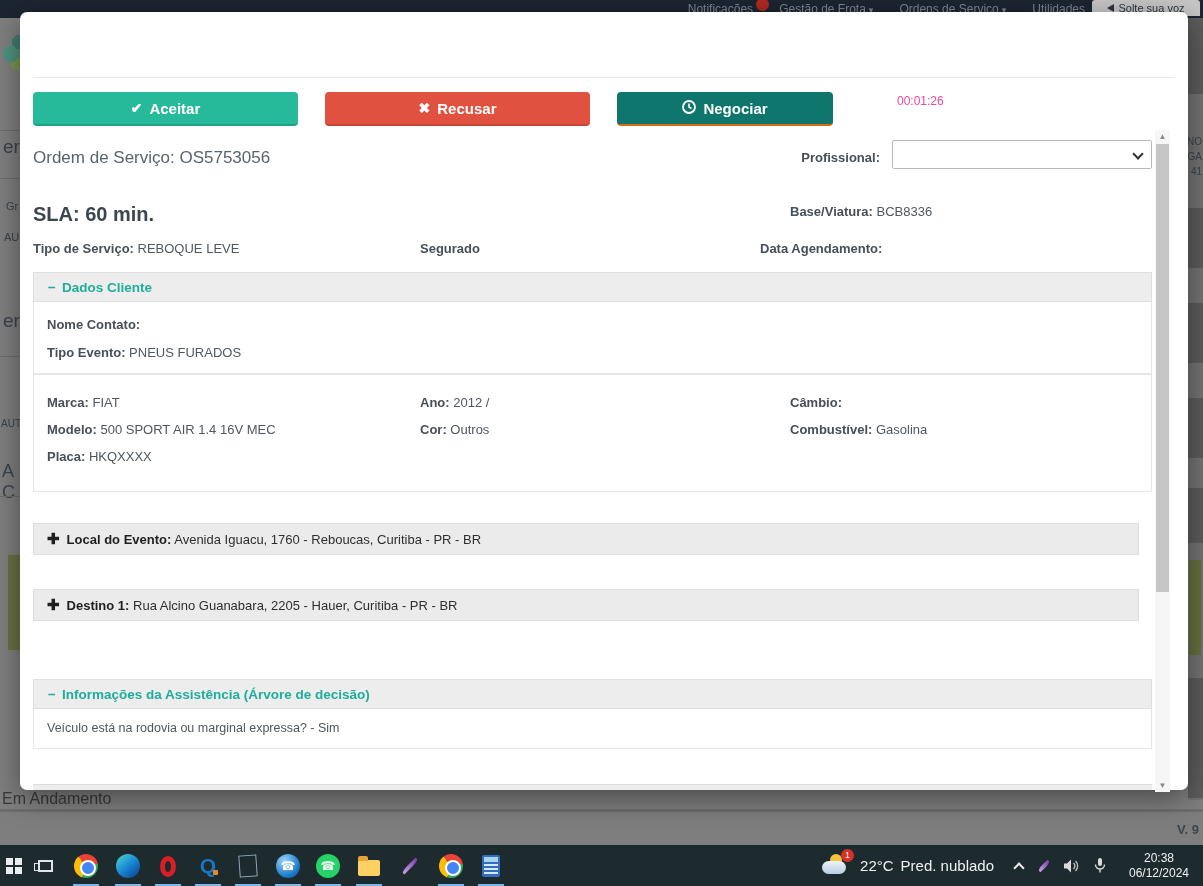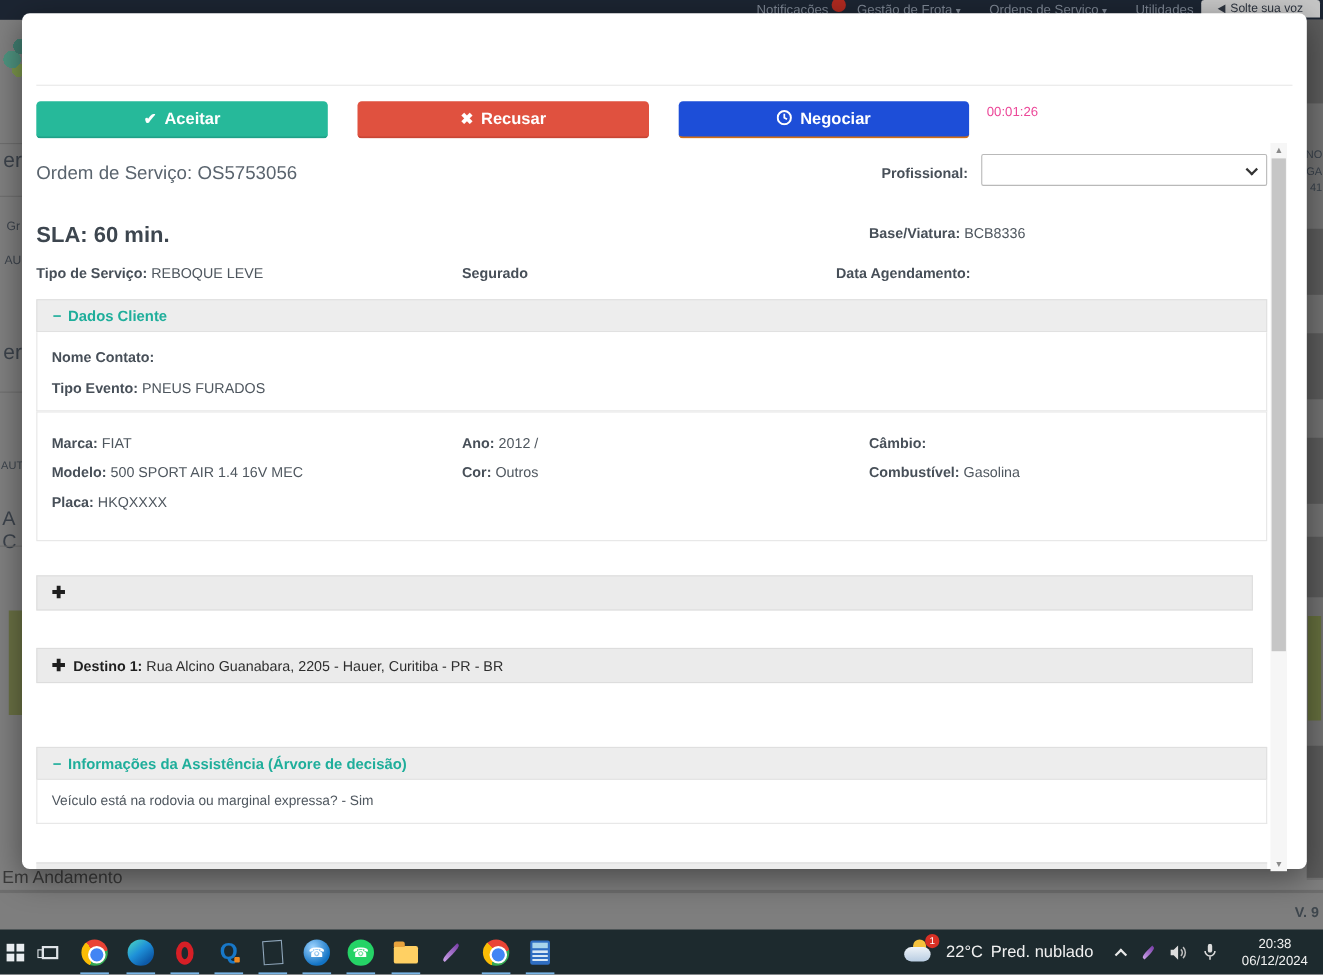--- a/index.html
+++ b/index.html
@@ -33,21 +33,21 @@
   .version { position:absolute; right:4px; top:10px; font-size:13px; color:#3e464d; font-weight:bold; }
 
   
   .modal { position:absolute; left:20px; top:12px; width:1168px; height:778px; background:#ffffff; border-radius:7px; box-shadow:0 8px 30px rgba(0,0,0,.45); }
   .m-title { position:absolute; left:13px; top:22px; font-size:21px; color:#5a646e; }
   .m-divider { position:absolute; left:13px; top:65px; width:1142px; height:1px; background:#e8e8e8; }
 
   .btn { position:absolute; top:80px; height:34px; border:none; border-radius:4px; color:#fff; font-weight:bold; font-size:15px; font-family:inherit; display:flex; align-items:center; justify-content:center; gap:7px; cursor:pointer; }
   .btn-accept { left:13px; width:265px; background:#26b99a; border-bottom:2px solid #1fa188; }
   .btn-refuse { left:305px; width:265px; background:#e0513f; border-bottom:2px solid #c84534; }
-  .btn-negotiate { left:597px; width:264px; background:#1d4ed8; border-bottom:2px solid #d26f15; }
+  .btn-negotiate { left:597px; width:216px; background:#0f766e; border-bottom:2px solid #d26f15; }
   .btn .ic { font-size:14px; font-weight:bold; }
   .timer { position:absolute; left:877px; top:82px; font-size:12px; color:#ec4899; }
 
   .order-title { position:absolute; left:13px; top:136px; font-size:17px; color:#5a646e; }
   .prof-label { position:absolute; left:660px; top:138px; width:200px; text-align:right; font-size:13px; font-weight:bold; color:#474f58; }
   .prof-select { position:absolute; left:872px; top:128px; width:260px; height:29px; background:#fff; border:1px solid #b9b9b9; border-radius:2px; }
   .sel-chevron { position:absolute; right:9px; top:9px; width:8px; height:8px; border-left:2px solid #333; border-bottom:2px solid #333; transform:rotate(-45deg); }
 
   .sla { position:absolute; left:13px; top:191px; font-size:20px; font-weight:bold; color:#3d464f; }
   .line { position:absolute; font-size:13px; color:#4f575f; white-space:nowrap; }
@@ -234,20 +234,21 @@
     </div>
     <div class="line" style="left:770px; top:410px;">
       <span class="lbl">Combustível:</span> <span>Gasolina</span>
     </div>
     <div class="line" style="left:27px; top:437px;">
       <span class="lbl">Placa:</span> <span>HKQXXXX</span>
     </div>
 
     <div class="collapse-bar" style="top:511px;">
       <span class="plus">✚</span>
+      <span><span class="lbl">Local do Evento:</span> <span>Avenida Iguacu, 1760 - Reboucas, Curitiba - PR - BR</span></span>
     </div>
     <div class="collapse-bar" style="top:577px;">
       <span class="plus">✚</span>
       <span><span class="lbl">Destino 1:</span> <span>Rua Alcino Guanabara, 2205 - Hauer, Curitiba - PR - BR</span></span>
     </div>
 
     <div class="panel-hd" style="top:667px;">
       <span class="pm">−</span>
       <span>Informações da Assistência (Árvore de decisão)</span>
     </div>

